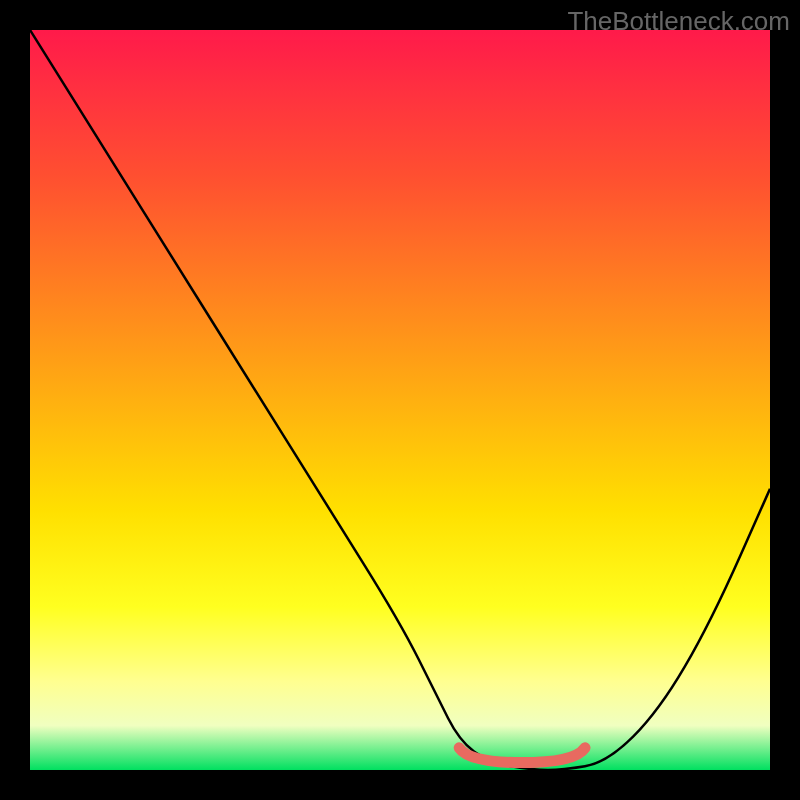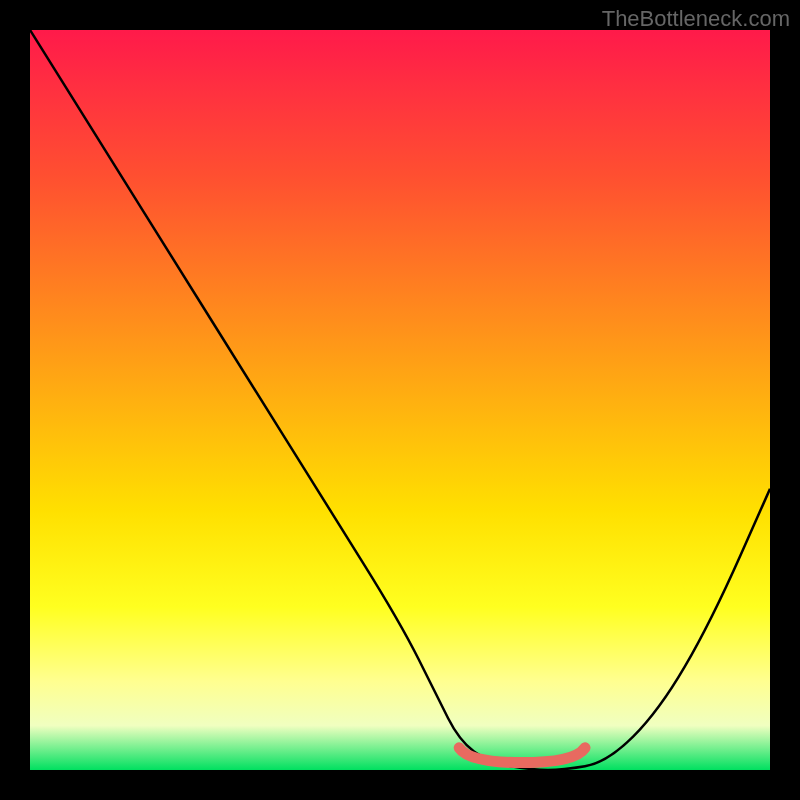--- a/index.html
+++ b/index.html
@@ -9,21 +9,21 @@
     height: 800px;
     background: #000;
     position: relative;
     font-family: Arial, sans-serif;
   }
   .watermark {
     position: absolute;
     top: 6px;
     right: 10px;
     color: #666;
-    font-size: 22px;
+    font-size: 26px;
     z-index: 10;
   }
   .plot-area {
     position: absolute;
     left: 30px;
     top: 30px;
     width: 740px;
     height: 740px;
     background: linear-gradient(to bottom,
       #ff1a4a 0%,

